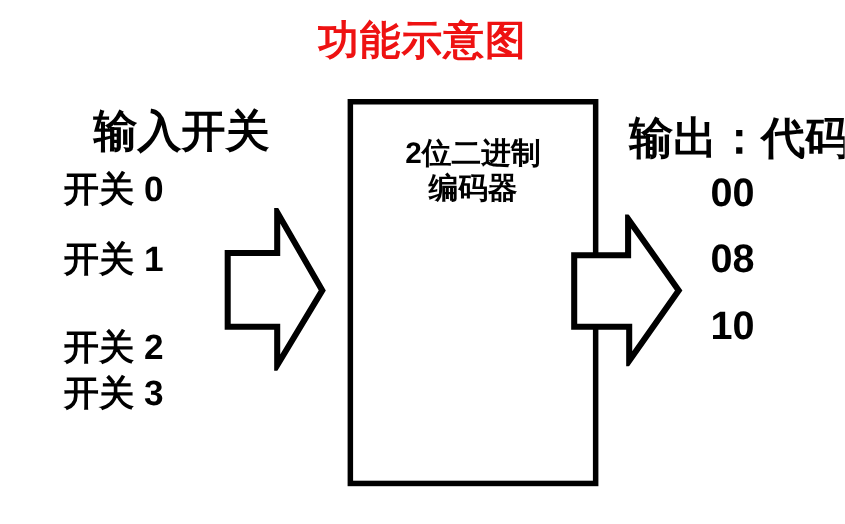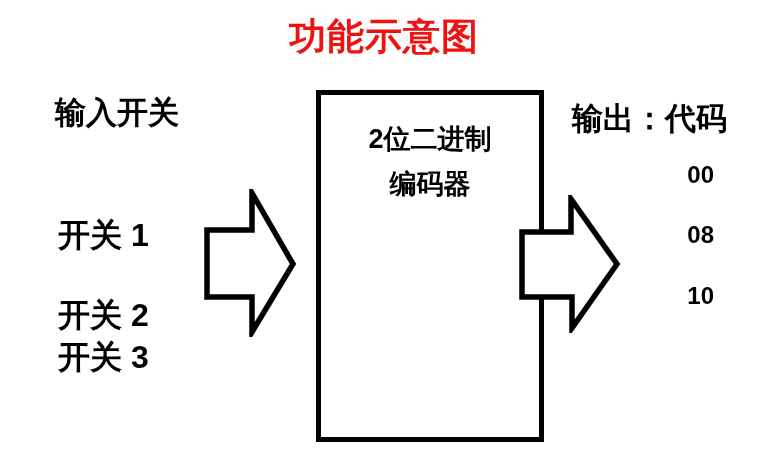--- a/index.html
+++ b/index.html
@@ -22,21 +22,22 @@
     top: 12px;
     left: 0;
     width: 768px;
     text-align: center;
     font-size: 37px;
     letter-spacing: 1px;
     color: #ee1212;
   }
   .col-header {
     position: absolute;
-    font-size: 31px;
+    font-size: 40px;
+    text-align: center;
     white-space: nowrap;
   }
   .input-header {
     top: 92px;
     left: 55px;
     width: 220px;
   }
   .output-header {
     top: 98px;
     left: 572px;
@@ -46,42 +47,41 @@
     position: absolute;
     left: 58px;
     font-size: 32px;
     line-height: 38px;
     white-space: nowrap;
   }
   .output-item {
     position: absolute;
     left: 618px;
     width: 96px;
-    text-align: right;
-    font-size: 24px;
+    text-align: center;
+    font-size: 36px;
     line-height: 38px;
   }
   .encoder-box {
     position: absolute;
     left: 316px;
     top: 90px;
     width: 228px;
     height: 352px;
     box-sizing: border-box;
     border: 5px solid #000000;
     background: #ffffff;
     text-align: center;
     padding-top: 28px;
   }
   .encoder-line1 {
     font-size: 27px;
     line-height: 32px;
   }
   .encoder-line2 {
-    margin-top: 13px;
     font-size: 27px;
     line-height: 32px;
   }
   .arrow {
     position: absolute;
     display: block;
   }
   .arrow polygon {
     fill: #ffffff;
     stroke: #000000;
@@ -99,20 +99,21 @@
 </style>
 </head>
 <body>
 
 <div class="stage">
 
   <div class="title">功能示意图</div>
 
   <div class="col-header input-header">输入开关</div>
 
+  <div class="input-item" style="top:153px">开关 0</div>
   <div class="input-item" style="top:216px">开关 1</div>
   <div class="input-item" style="top:296px">开关 2</div>
   <div class="input-item" style="top:338px">开关 3</div>
 
   <svg class="arrow left-arrow" width="96" height="148" viewBox="0 0 96 148">
     <polygon points="5,41 50,41 50,4 91,75 50,143 50,108 5,108"></polygon>
   </svg>
 
   <div class="encoder-box">
     <div class="encoder-line1">2位二进制</div>

